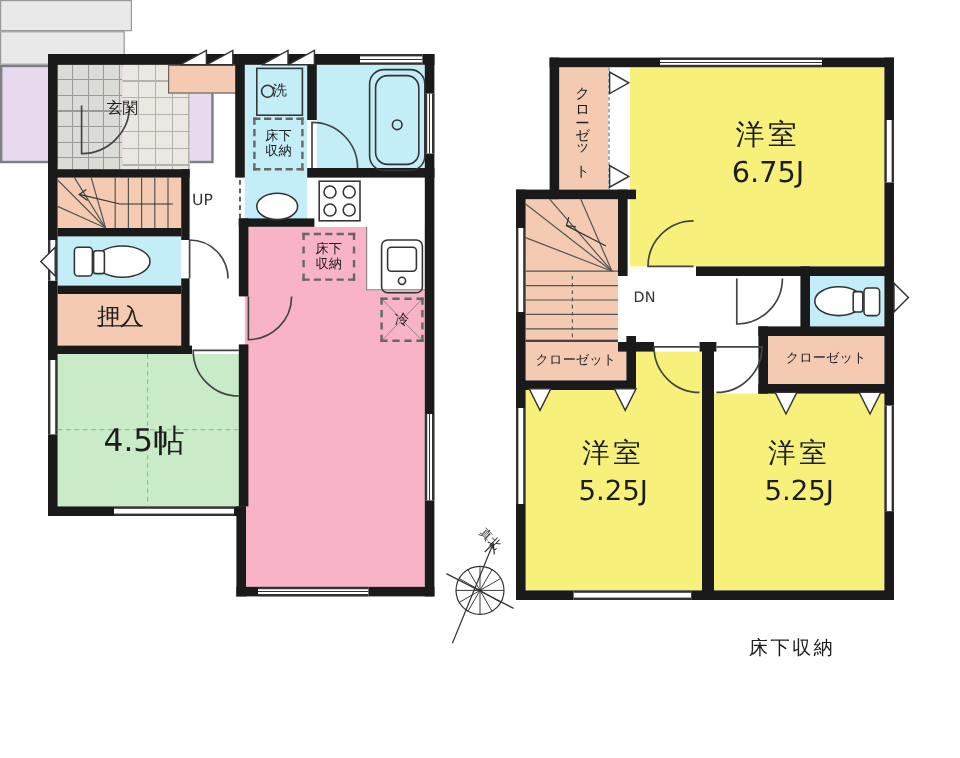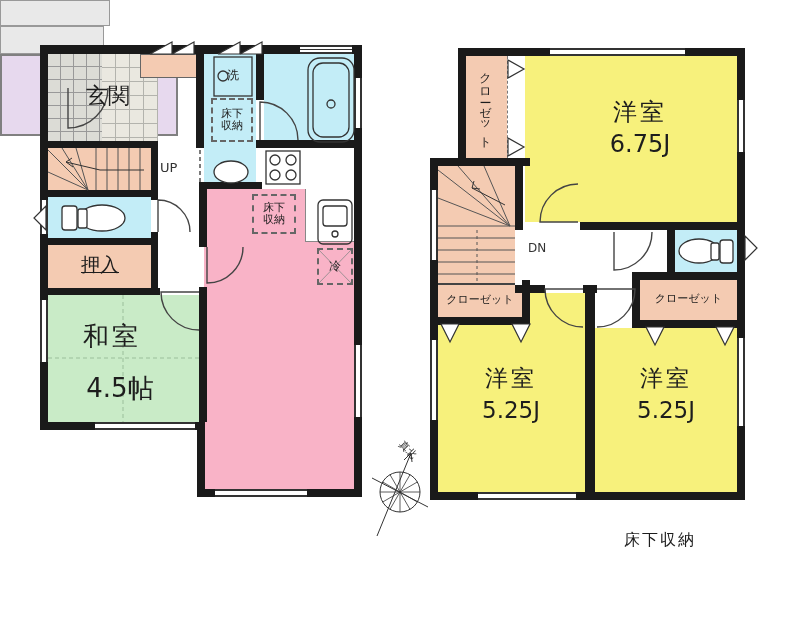--- a/index.html
+++ b/index.html
@@ -91,25 +91,24 @@
     <div class="wall" style="left:256px;top:140px;width:106px;height:8px;"></div>
 
     <div class="win-h" style="left:300px;top:45px;width:52px;height:9px;"></div>
     <div class="win-v" style="left:354px;top:78px;width:8px;height:50px;"></div>
     <div class="win-v" style="left:354px;top:345px;width:8px;height:72px;"></div>
     <div class="win-v" style="left:40px;top:200px;width:8px;height:34px;"></div>
     <div class="win-v" style="left:40px;top:300px;width:8px;height:62px;"></div>
     <div class="win-h" style="left:95px;top:422px;width:100px;height:8px;"></div>
     <div class="win-h" style="left:215px;top:489px;width:92px;height:8px;"></div>
 
-    <div class="lbl" style="left:86px;top:84px;width:32px;font-size:22px;">玄関</div>
+    <div class="lbl" style="left:86px;top:84px;width:32px;font-size:13px;">玄関</div>
     <div class="lbl" style="left:160px;top:161px;font-size:13px;color:#333;">UP</div>
     <div class="lbl" style="left:70px;top:254px;width:60px;font-size:19px;text-decoration:underline;">押入</div>
-    <div class="lbl" style="left:70px;top:322px;width:84px;font-size:26px;letter-spacing:3px;">和室</div>
-    <div class="lbl" style="left:66px;top:354px;width:108px;font-size:26px;margin-top:20px;">4.5帖</div>
+    <div class="lbl" style="left:66px;top:354px;width:108px;font-size:26px;">4.5帖</div>
     <div class="lbl" style="left:227px;top:69px;font-size:12px;">洗</div>
   </div>
 
   <div>
 
     <div class="room peach" style="left:466px;top:56px;width:41px;height:102px;"></div>
     <div class="room" style="left:507px;top:56px;width:18px;height:102px;background:#fff;border-left:1px dashed #777;"></div>
     <div class="room yellow" style="left:525px;top:56px;width:212px;height:166px;"></div>
     <div class="room peach" style="left:438px;top:166px;width:77px;height:117px;"></div>
     <div class="room peach" style="left:438px;top:285px;width:84px;height:32px;"></div>

